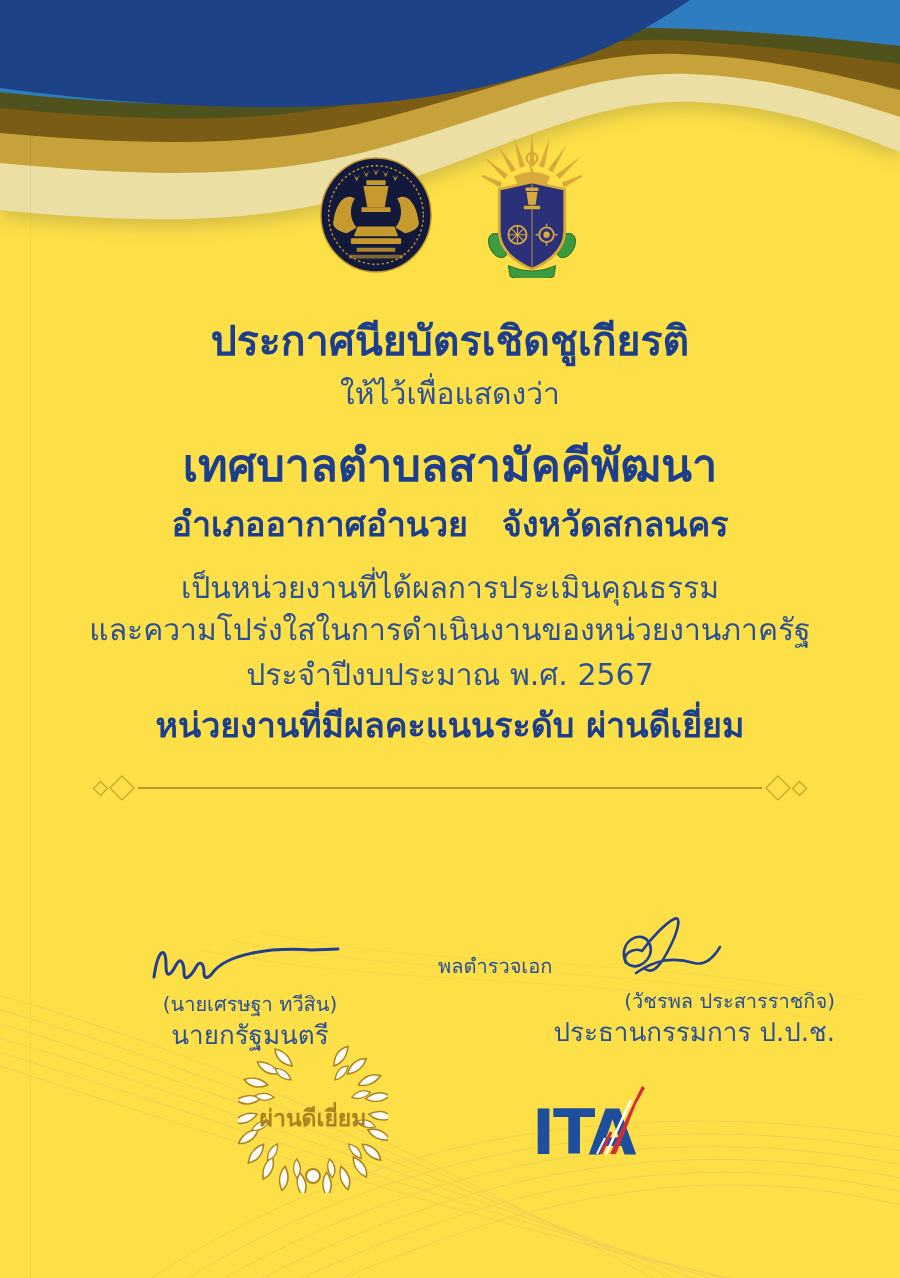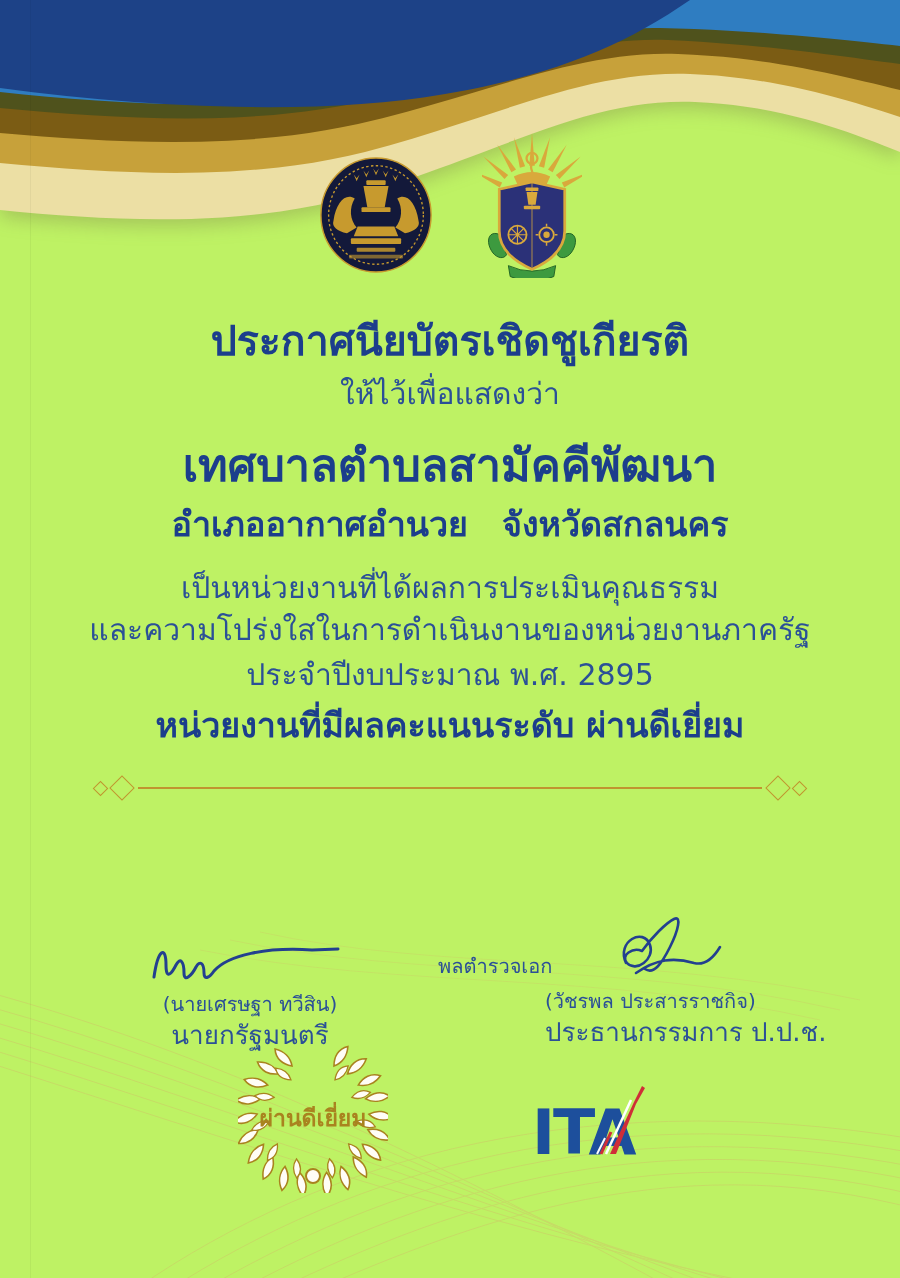--- a/index.html
+++ b/index.html
@@ -1,18 +1,18 @@
 <!DOCTYPE html>
 <html><head>
 <meta charset="utf-8">
 <style>
   html,body{margin:0;padding:0;background:#e8e8e8;}
   .page{
     position:relative;width:900px;height:1278px;margin:0 auto;
-    background:#bef264;overflow:hidden;
+    background:#fde047;overflow:hidden;
     font-family:"DejaVu Sans","Liberation Sans",sans-serif;
   }
   .scan-fold{position:absolute;left:30px;top:0;width:1px;height:100%;background:rgba(0,0,0,0.045);}
   .top-wave{position:absolute;left:0;top:0;width:900px;height:330px;filter:drop-shadow(0 7px 9px rgba(110,100,70,.30));}
   .guilloche{position:absolute;left:0;top:930px;width:900px;height:348px;}
   .emblem{position:absolute;}
   .emblem-left{left:318px;top:155px;width:116px;height:120px;}
   .emblem-right{left:482px;top:126px;width:100px;height:152px;}
   .txt{position:absolute;left:0;width:100%;text-align:center;line-height:1.35;}
   .t-title   {top:314px;font-size:41px;font-weight:bold;color:#1c3e8c;}
@@ -28,21 +28,21 @@
     position:absolute;left:95px;top:775px;width:710px;height:26px;
     display:flex;align-items:center;gap:7px;
   }
   .divider .line{flex:1;height:0;border-top:2px solid #c0952f;}
   .dia{display:inline-block;transform:rotate(45deg);border:1.6px solid #c0952f;background:transparent;}
   .dia.small{width:9px;height:9px;}
   .dia.big{width:16px;height:16px;}
   .sig-left{position:absolute;left:105px;top:925px;width:290px;text-align:center;}
   .sig-right-rank{position:absolute;left:438px;top:950px;font-size:20px;color:#2b5097;}
   .sig-right-script{position:absolute;left:600px;top:915px;}
-  .sig-right-block{position:absolute;left:545px;top:988px;width:290px;text-align:left;}
+  .sig-right-block{position:absolute;left:545px;top:988px;width:290px;text-align:right;}
   .sig-name{font-size:20px;color:#2b5097;line-height:1.35;}
   .sig-title{font-size:26px;color:#2b5097;line-height:1.35;}
   .wreath{position:absolute;left:238px;top:1043px;width:150px;height:150px;}
   .ita{position:absolute;left:528px;top:1082px;width:136px;height:86px;}
 </style>
 </head>
 <body>
 
 <div class="page">
 
@@ -135,21 +135,21 @@
   </svg>
 
   <div class="txt t-title">ประกาศนียบัตรเชิดชูเกียรติ</div>
   <div class="txt t-recip">เทศบาลตำบลสามัคคีพัฒนา</div>
   <div class="txt t-present">ให้ไว้เพื่อแสดงว่า</div>
   <div class="txt t-loc">
     <span class="loc-gap">อำเภออากาศอำนวย</span><span>จังหวัดสกลนคร</span>
   </div>
   <div class="txt t-body1">เป็นหน่วยงานที่ได้ผลการประเมินคุณธรรม</div>
   <div class="txt t-body2">และความโปร่งใสในการดำเนินงานของหน่วยงานภาครัฐ</div>
-  <div class="txt t-body3">ประจำปีงบประมาณ พ.ศ. 2895</div>
+  <div class="txt t-body3">ประจำปีงบประมาณ พ.ศ. 2567</div>
   <div class="txt t-award">หน่วยงานที่มีผลคะแนนระดับ ผ่านดีเยี่ยม</div>
 
   <div class="divider">
     <span class="dia small"></span>
     <span class="dia big"></span>
     <span class="line"></span>
     <span class="dia big"></span>
     <span class="dia small"></span>
   </div>
 

